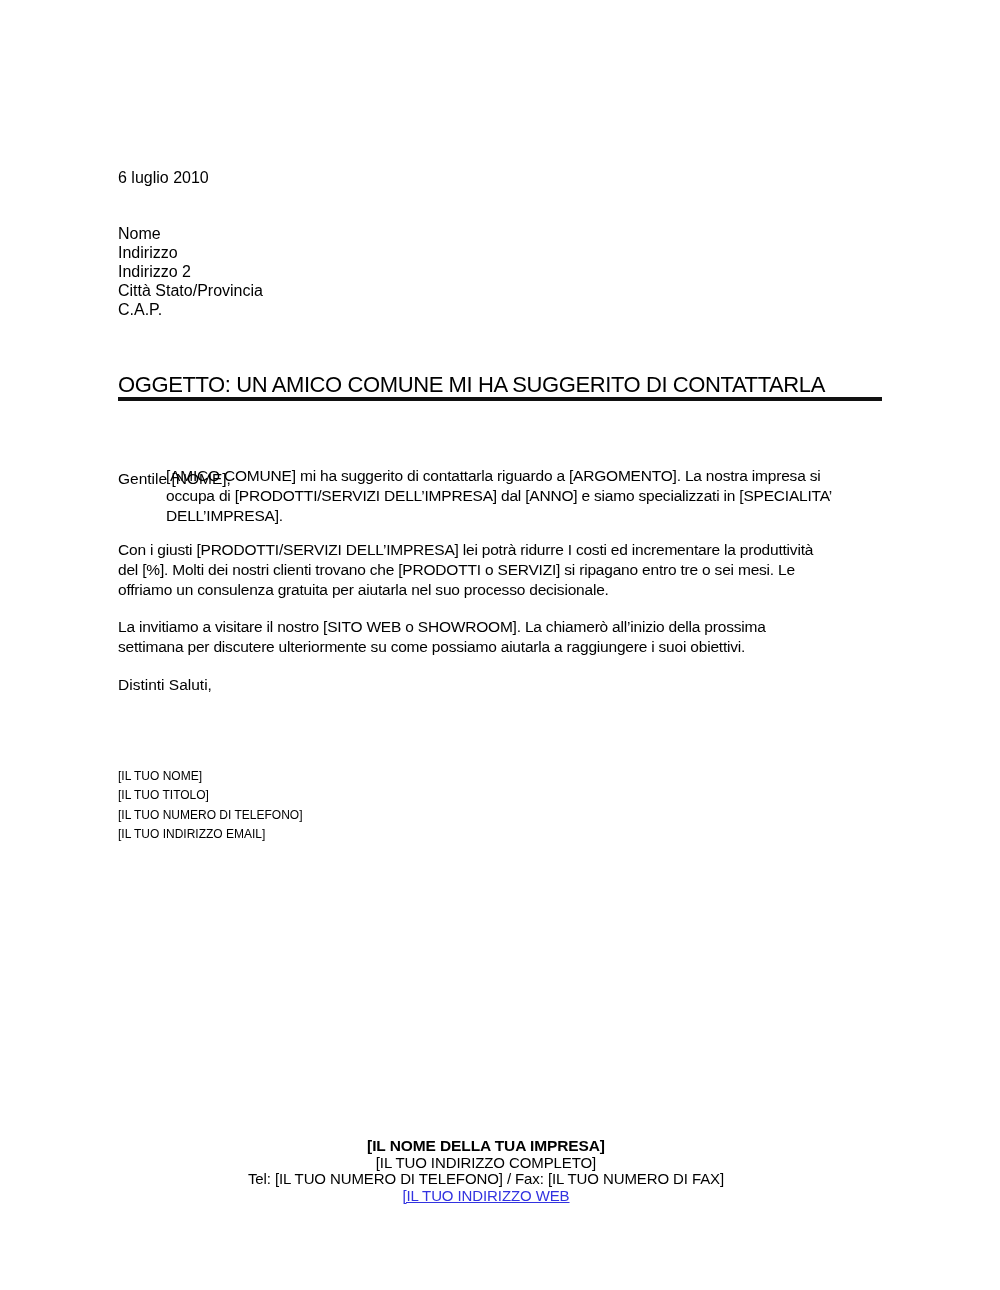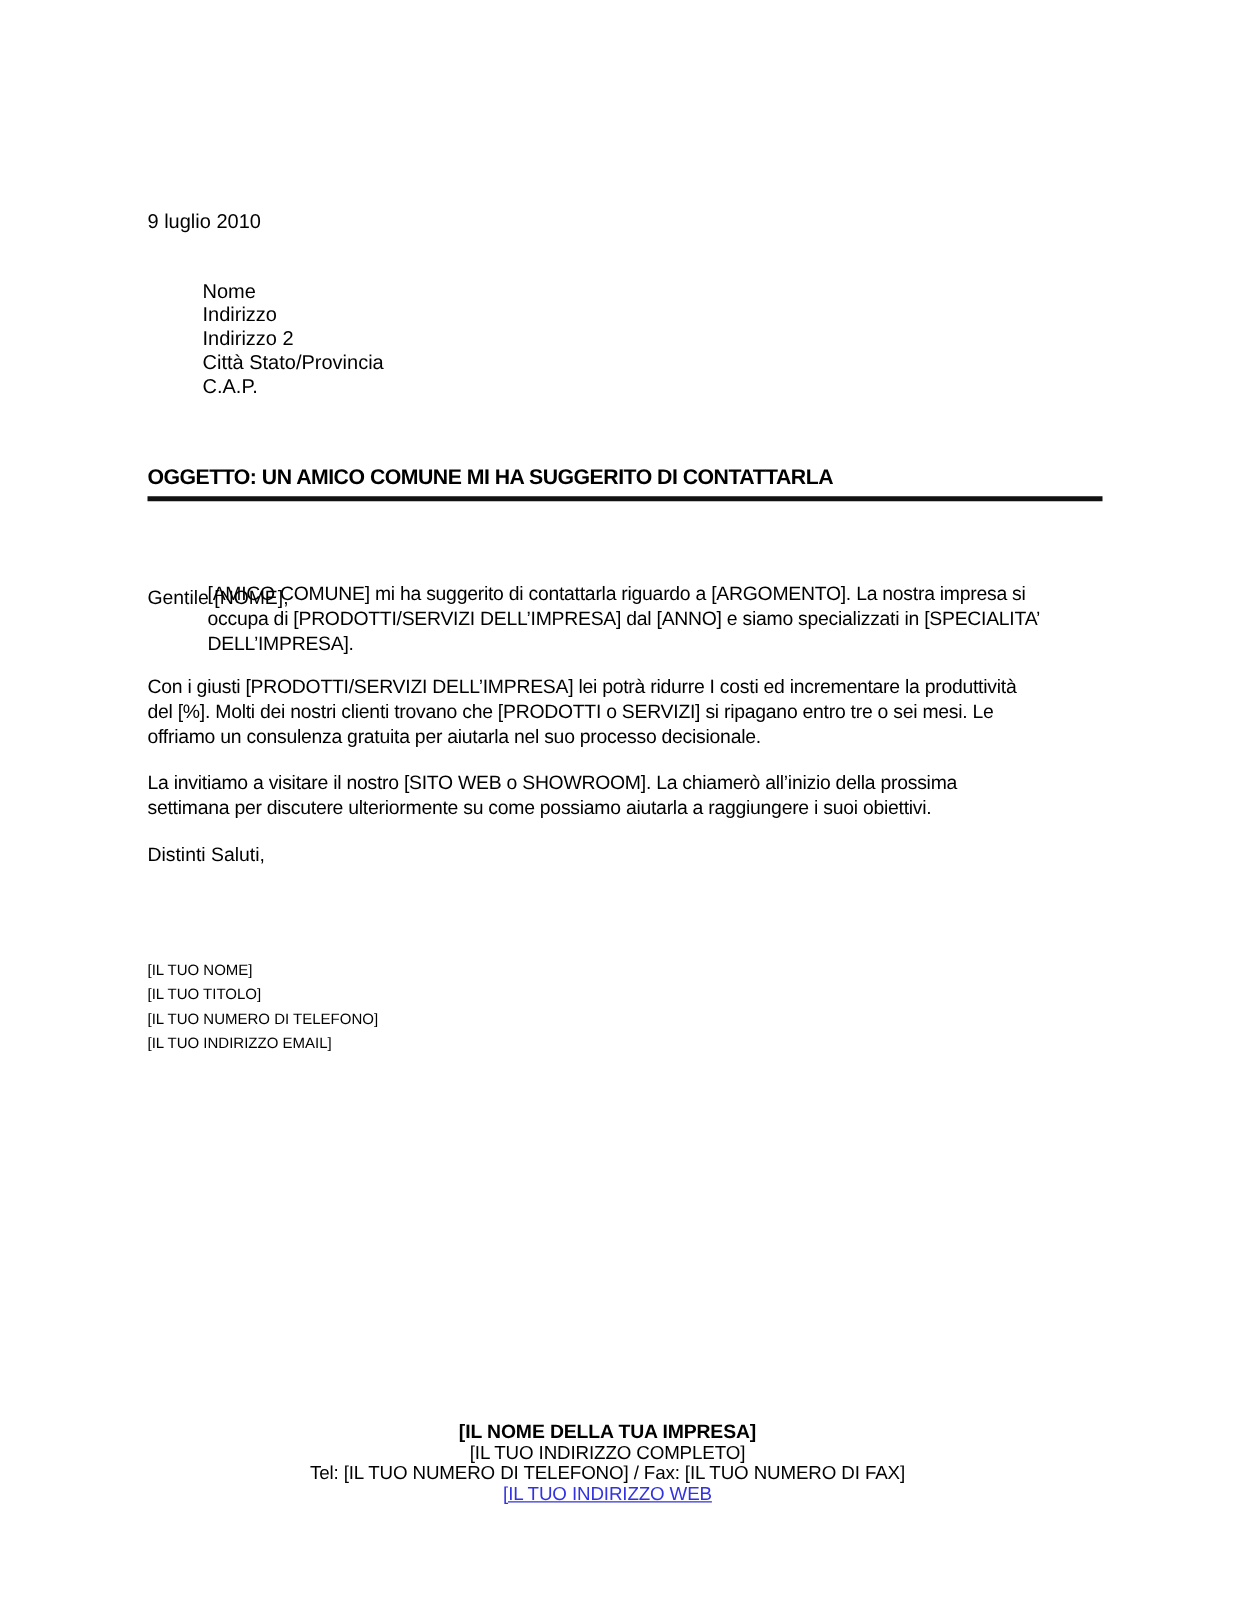--- a/index.html
+++ b/index.html
@@ -17,25 +17,25 @@
     overflow: hidden;
   }
   .abs { position: absolute; }
 
   .date {
     left: 118px; top: 168px;
     font-size: 16px; line-height: 19px;
   }
   .recipient {
     left: 118px; top: 224px;
-    font-size: 16px; line-height: 19px; margin-left: 44px;
+    font-size: 16px; line-height: 19px;
   }
   .subject {
     left: 118px; top: 372px; width: 764px;
-    font-size: 17px; font-weight: bold;
+    font-size: 22px; font-weight: normal;
     letter-spacing: -0.4px;
     white-space: nowrap;
   }
   .subject-rule {
     left: 118px; top: 397px; width: 764px; height: 4px;
     background: #111111;
   }
   .salutation {
     left: 118px; top: 425px;
     font-size: 15.5px; line-height: 20px; margin-top: 44px;
@@ -71,21 +71,21 @@
     color: #3232E0;
     text-decoration: underline;
     cursor: pointer;
   }
 </style>
 </head>
 <body>
 
 <div class="page">
 
-  <div class="abs date">9 luglio 2010</div>
+  <div class="abs date">6 luglio 2010</div>
 
   <div class="abs recipient">
     <div>Nome</div>
     <div>Indirizzo</div>
     <div>Indirizzo 2</div>
     <div>Città Stato/Provincia</div>
     <div>C.A.P.</div>
   </div>
 
   <div class="abs subject">OGGETTO: UN AMICO COMUNE MI HA SUGGERITO DI CONTATTARLA</div>

